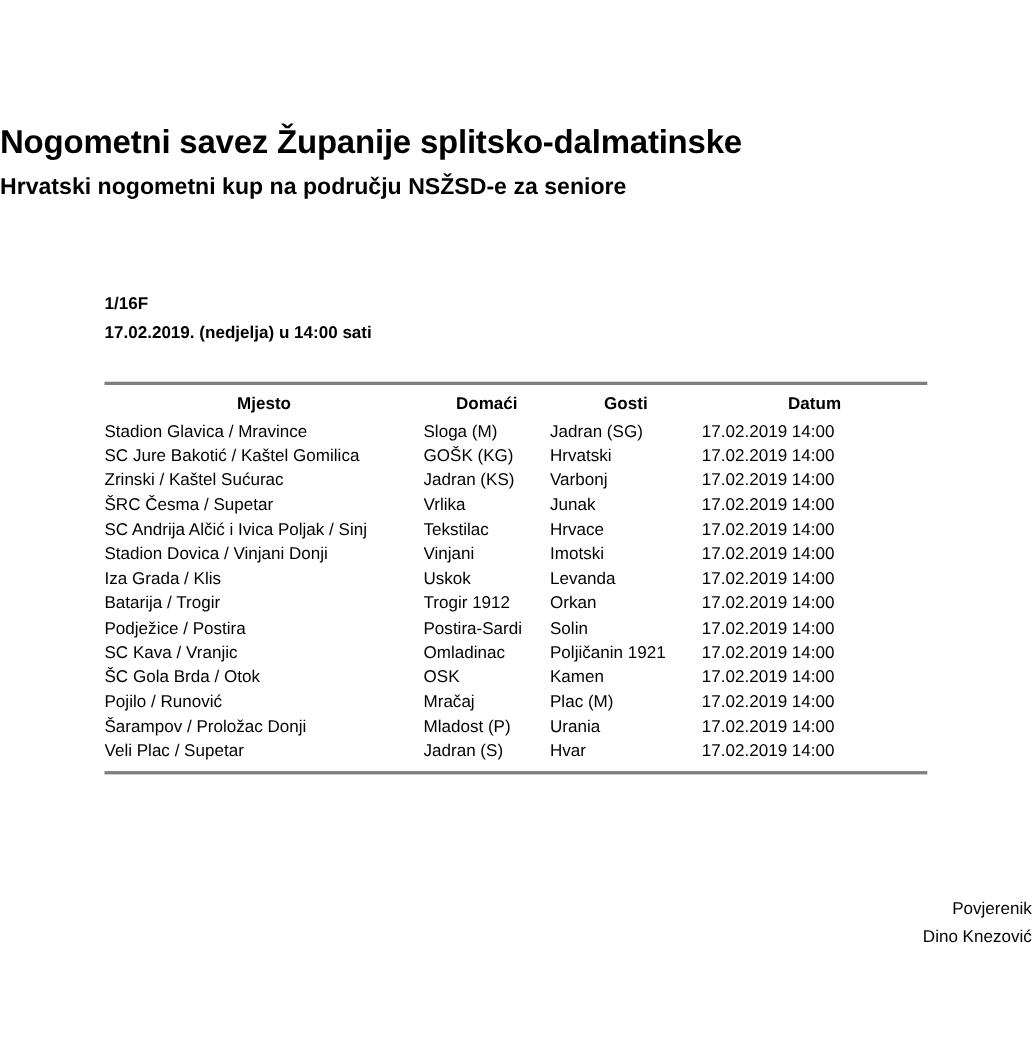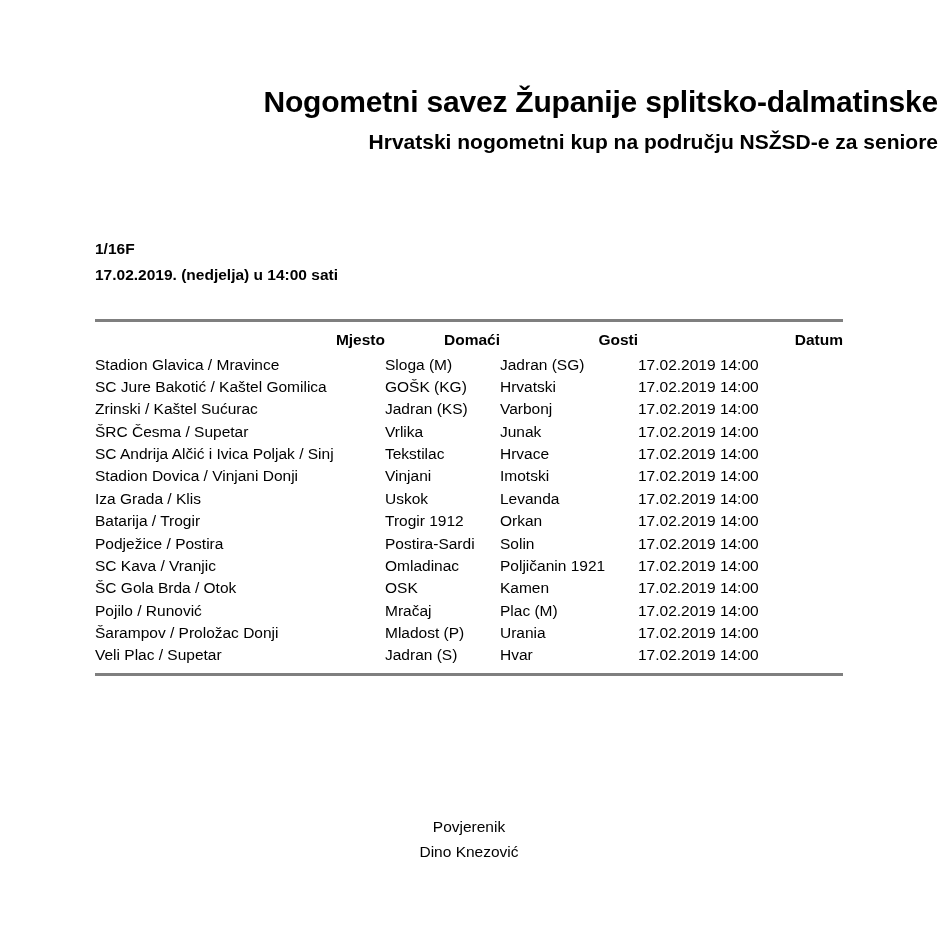--- a/index.html
+++ b/index.html
@@ -14,22 +14,22 @@
     color: #000000;
     overflow: hidden;
   }
   .page {
     position: relative;
     width: 938px;
     height: 951px;
     box-sizing: border-box;
   }
   .header {
-    text-align: right;
-    padding-top: 84px;
+    text-align: left;
+    padding-top: 112px;
   }
   .doc-title {
     font-size: 30px;
     font-weight: bold;
     letter-spacing: -0.2px;
     line-height: 1.2;
   }
   .doc-subtitle {
     font-size: 21px;
     font-weight: bold;
@@ -57,21 +57,21 @@
     height: 0;
     margin-top: 6px;
   }
   table.fixtures {
     border-collapse: collapse;
     width: 100%;
     font-size: 15.5px;
     table-layout: fixed;
   }
   table.fixtures th {
-    text-align: right;
+    text-align: center;
     font-weight: bold;
     padding: 9px 0 4px 0;
     font-size: 15.5px;
     white-space: nowrap;
   }
   table.fixtures td {
     text-align: left;
     padding: 2.2px 0;
     font-size: 15.5px;
     white-space: nowrap;
@@ -79,21 +79,21 @@
   }
   col.c-venue { width: 290px; }
   col.c-home  { width: 115px; }
   col.c-away  { width: 138px; }
   col.c-date  { width: 205px; }
   .footer {
     position: absolute;
     left: 0;
     right: 0;
     top: 815px;
-    text-align: center;
+    text-align: right;
     font-size: 15.5px;
     line-height: 1.6;
   }
   .footer .role { }
   .footer .name { }
 </style>
 </head>
 <body>
 
 <div class="page">

